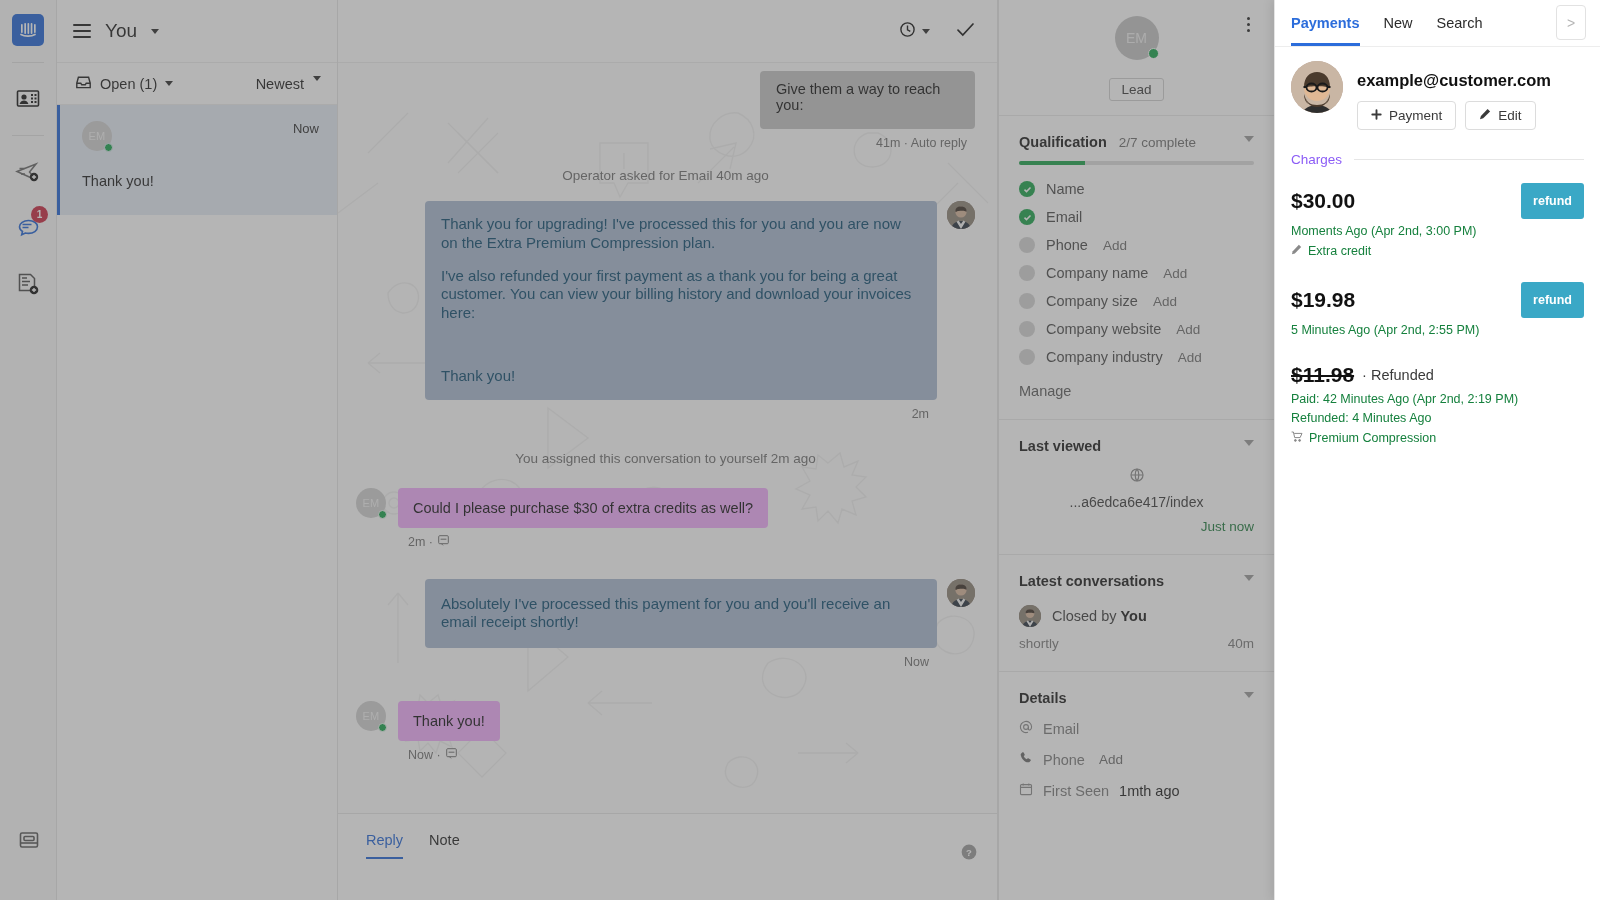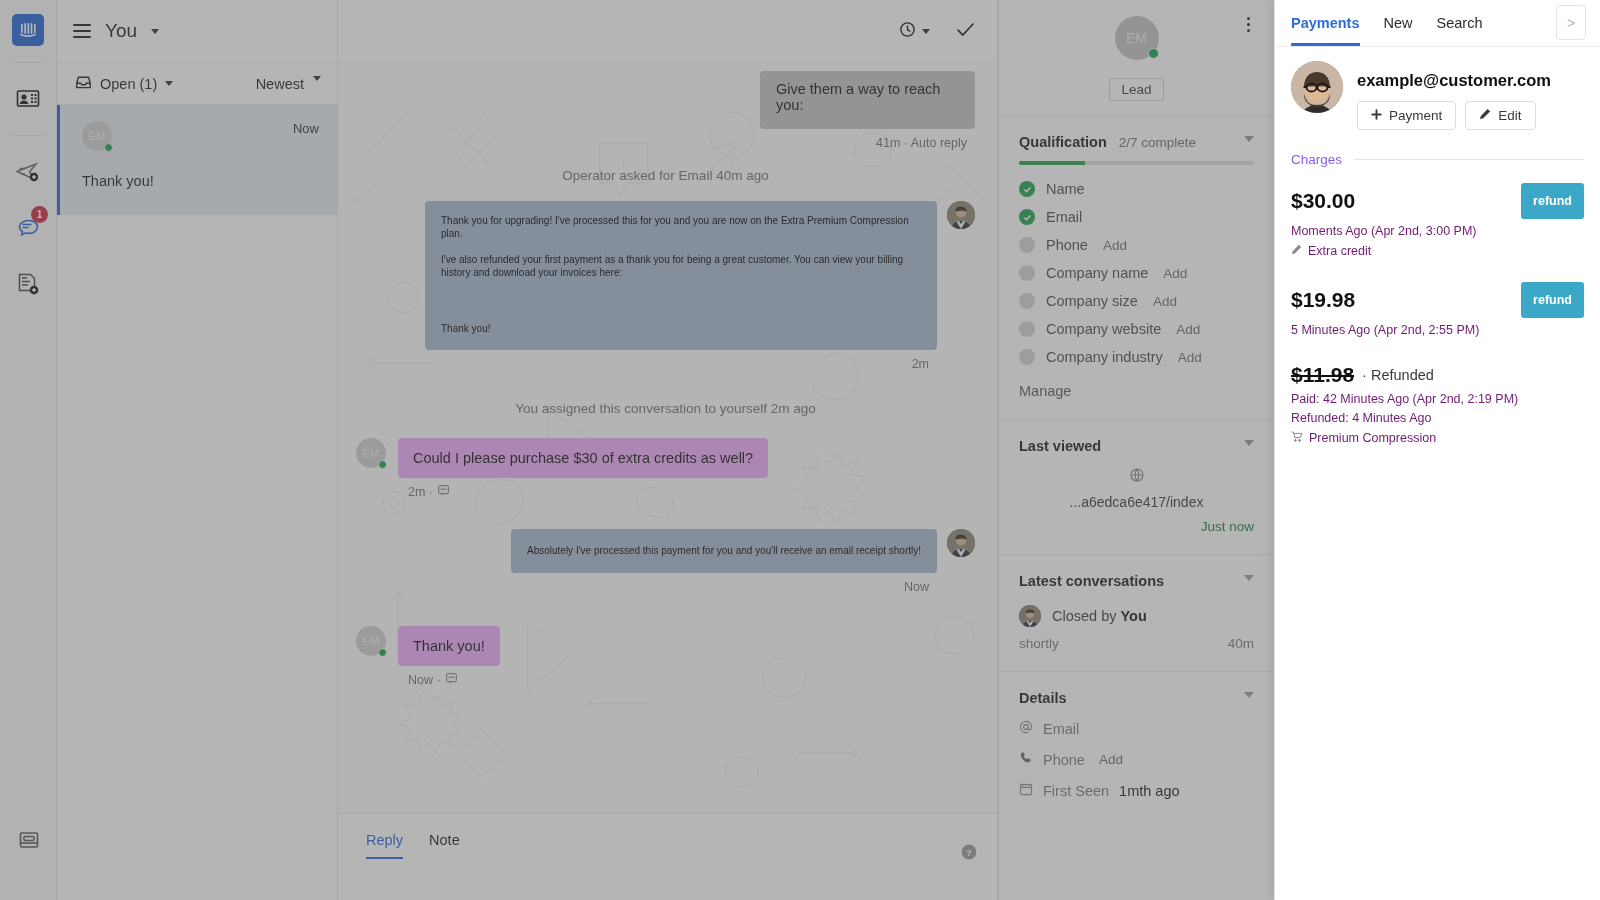--- a/index.html
+++ b/index.html
@@ -104,22 +104,22 @@
     position: relative; height: 750px; overflow: hidden;
     background: #fdfdfd;
   }
   .doodles { position: absolute; inset: 0; opacity: .5; }
   .msgs { position: relative; padding: 8px 22px 0 18px; }
 
   .m-sys { text-align: center; font-size: 13.5px; color: #6e6e6e; margin: 18px 0; }
   .m-right { display: flex; justify-content: flex-end; align-items: flex-start; gap: 10px; }
   .m-left  { display: flex; justify-content: flex-start; align-items: flex-start; gap: 12px; }
   .bub-admin {
-    background: #a8b8cf; color: #000000; border-radius: 4px;
-    padding: 14px 16px; font-size: 10px; line-height: 1.25; max-width: 512px;
+    background: #a8b8cf; color: #0c4a6e; border-radius: 4px;
+    padding: 14px 16px; font-size: 15px; line-height: 1.25; max-width: 512px;
   }
   .bub-user {
     background: #f0abfc; color: #111; border-radius: 4px;
     padding: 11px 15px; font-size: 14.5px; line-height: 1.25; max-width: 470px;
   }
   .bub-partial {
     background: #c4c4c4; color: #111; border-radius: 4px;
     padding: 10px 16px 16px; font-size: 14.5px; max-width: 215px;
   }
   .m-meta-r { text-align: right; font-size: 12.5px; color: #6e6e6e; margin-top: 7px; padding-right: 46px; }
@@ -210,21 +210,21 @@
   .charge { padding: 14px 16px 0; position: relative; }
   .charge-top { display: flex; align-items: center; }
   .charge-amt { font-size: 21px; font-weight: bold; color: #111; }
   .charge-amt.struck { text-decoration: line-through; }
   .charge-state { font-size: 14.5px; color: #3a3a3a; margin-left: 8px; }
   .refund-btn {
     margin-left: auto; background: #3aa8c6; color: #fff; border: none; border-radius: 3px;
     font-size: 12.5px; font-weight: bold; padding: 11px 12px; cursor: pointer;
     font-family: inherit;
   }
-  .charge-line { margin-top: 5px; font-size: 12.5px; color: #701a75; }
+  .charge-line { margin-top: 5px; font-size: 12.5px; color: #15803d; }
   .charge-line.ic { display: flex; align-items: center; gap: 6px; margin-top: 6px; }
 </style>
 </head>
 <body>
 
 <div id="app">
 
   <div id="dim-layer">
 
     <div class="rail">

